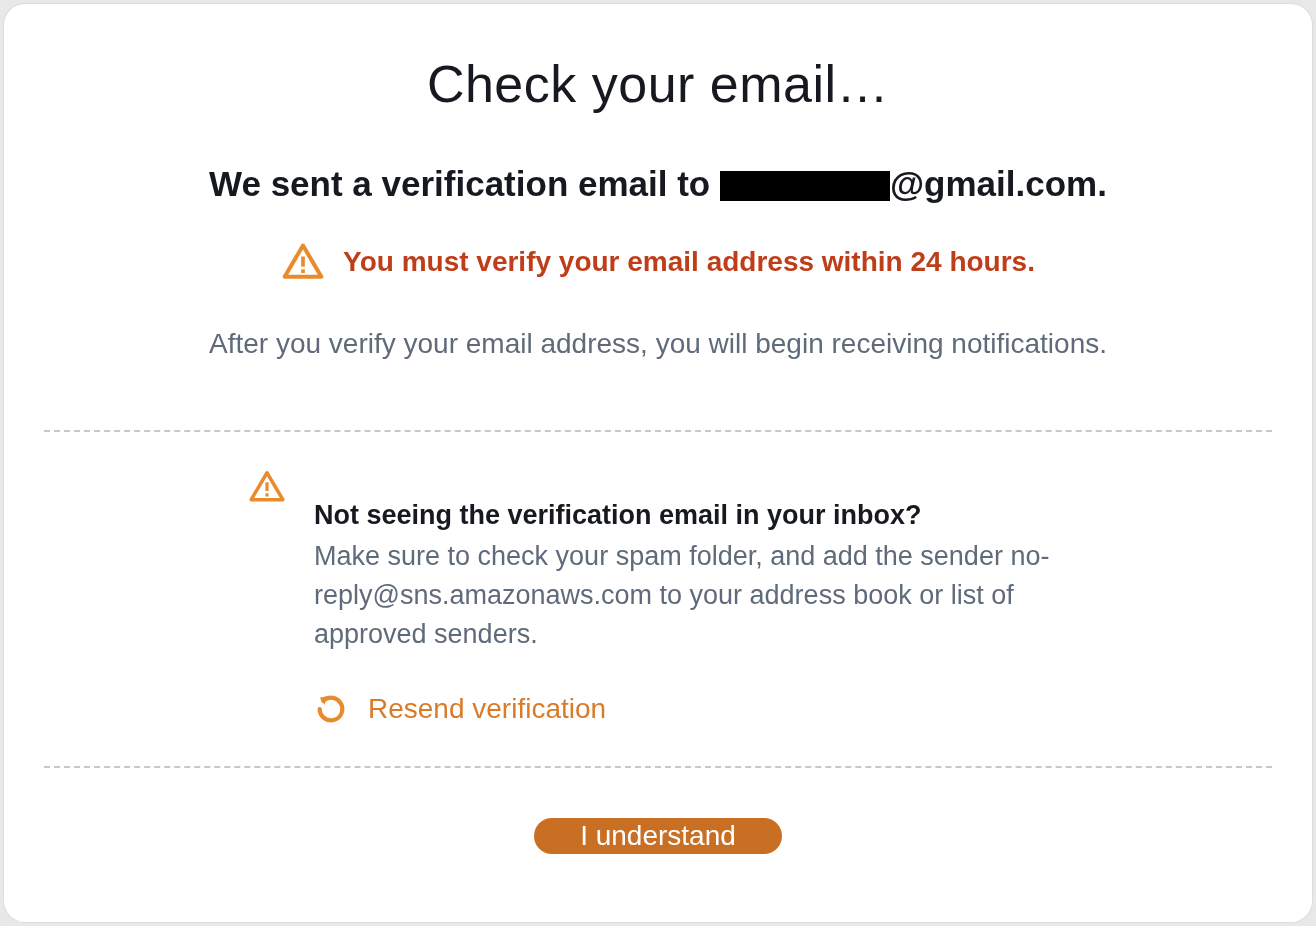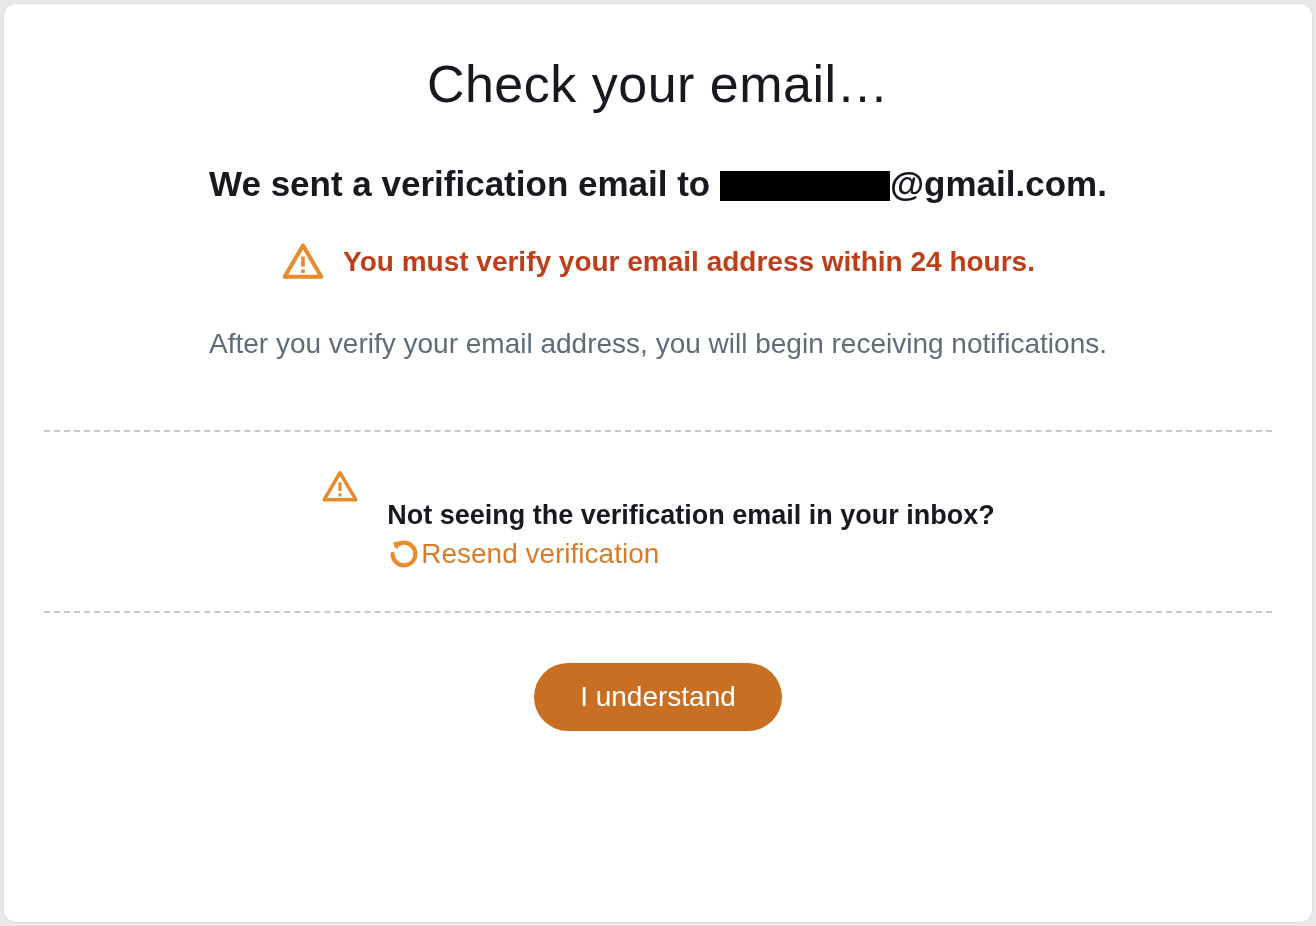--- a/index.html
+++ b/index.html
@@ -5,21 +5,21 @@
     * { box-sizing: border-box; margin: 0; padding: 0; }
     body {
       font-family: "Amazon Ember", "Helvetica Neue", Helvetica, Arial, sans-serif;
       background: #e8e8e8;
       padding: 4px;
       width: 1316px;
       height: 926px;
     }
     .modal {
       background: #ffffff;
-      border-radius: 12px;
+      border-radius: 21px;
       width: 100%;
       height: 100%;
       padding: 50px 40px 60px 40px;
       position: relative;
       box-shadow: 0 0 0 1px rgba(0,0,0,0.05);
     }
     .title {
       text-align: center;
       font-size: 52px;
       font-weight: 300;
@@ -92,41 +92,42 @@
     }
     .help-text .help-body {
       font-size: 27px;
       font-weight: 400;
       color: #5f6b7a;
       line-height: 1.45;
       margin-bottom: 38px;
     }
     .resend-row {
       display: flex;
+      gap: 20px;
     }
     .resend-link {
       font-size: 28px;
       color: #d97b29;
       background: none;
       border: none;
       cursor: pointer;
       padding: 0;
       font-family: inherit;
     }
     .cta-wrap {
       text-align: center;
       margin-top: 50px;
     }
     .cta-button {
       background: #c96f24;
       color: #ffffff;
       border: none;
       font-size: 28px;
       font-weight: 400;
-      padding: 18px 46px;
+      padding: 2px 46px;
       border-radius: 36px;
       cursor: pointer;
       font-family: inherit;
     }
     .warn-svg { width: 44px; height: 44px; display: block; }
     .warn-svg-sm { width: 38px; height: 38px; display: block; }
     .refresh-svg { width: 34px; height: 34px; display: block; }
   </style>
 </head>
 <body>
@@ -158,20 +159,21 @@
     <div class="help-inner">
       <span class="help-icon">
         <svg class="warn-svg-sm" viewBox="0 0 24 24" fill="none">
           <path d="M12 3 L22 20 L2 20 Z" stroke="#e88b2d" stroke-width="2.2" stroke-linejoin="round" fill="#fff"></path>
           <rect x="11" y="9" width="2" height="5.5" fill="#e88b2d"></rect>
           <rect x="11" y="16" width="2" height="2" fill="#e88b2d"></rect>
         </svg>
       </span>
       <div class="help-text">
         <div class="help-title">Not seeing the verification email in your inbox?</div>
+        <div class="help-body">Make sure to check your spam folder, and add the sender no-reply@sns.amazonaws.com to your address book or list of approved senders.</div>
         <div class="resend-row">
           <span>
             <svg class="refresh-svg" viewBox="0 0 24 24" fill="none">
               <path d="M4 12 a8 8 0 1 0 2.5 -5.8" stroke="#e88b2d" stroke-width="3" fill="none" stroke-linecap="round"></path>
               <path d="M9 3 L4 4 L7.5 9 Z" fill="#e88b2d"></path>
             </svg>
           </span>
           <button class="resend-link">Resend verification</button>
         </div>
       </div>

